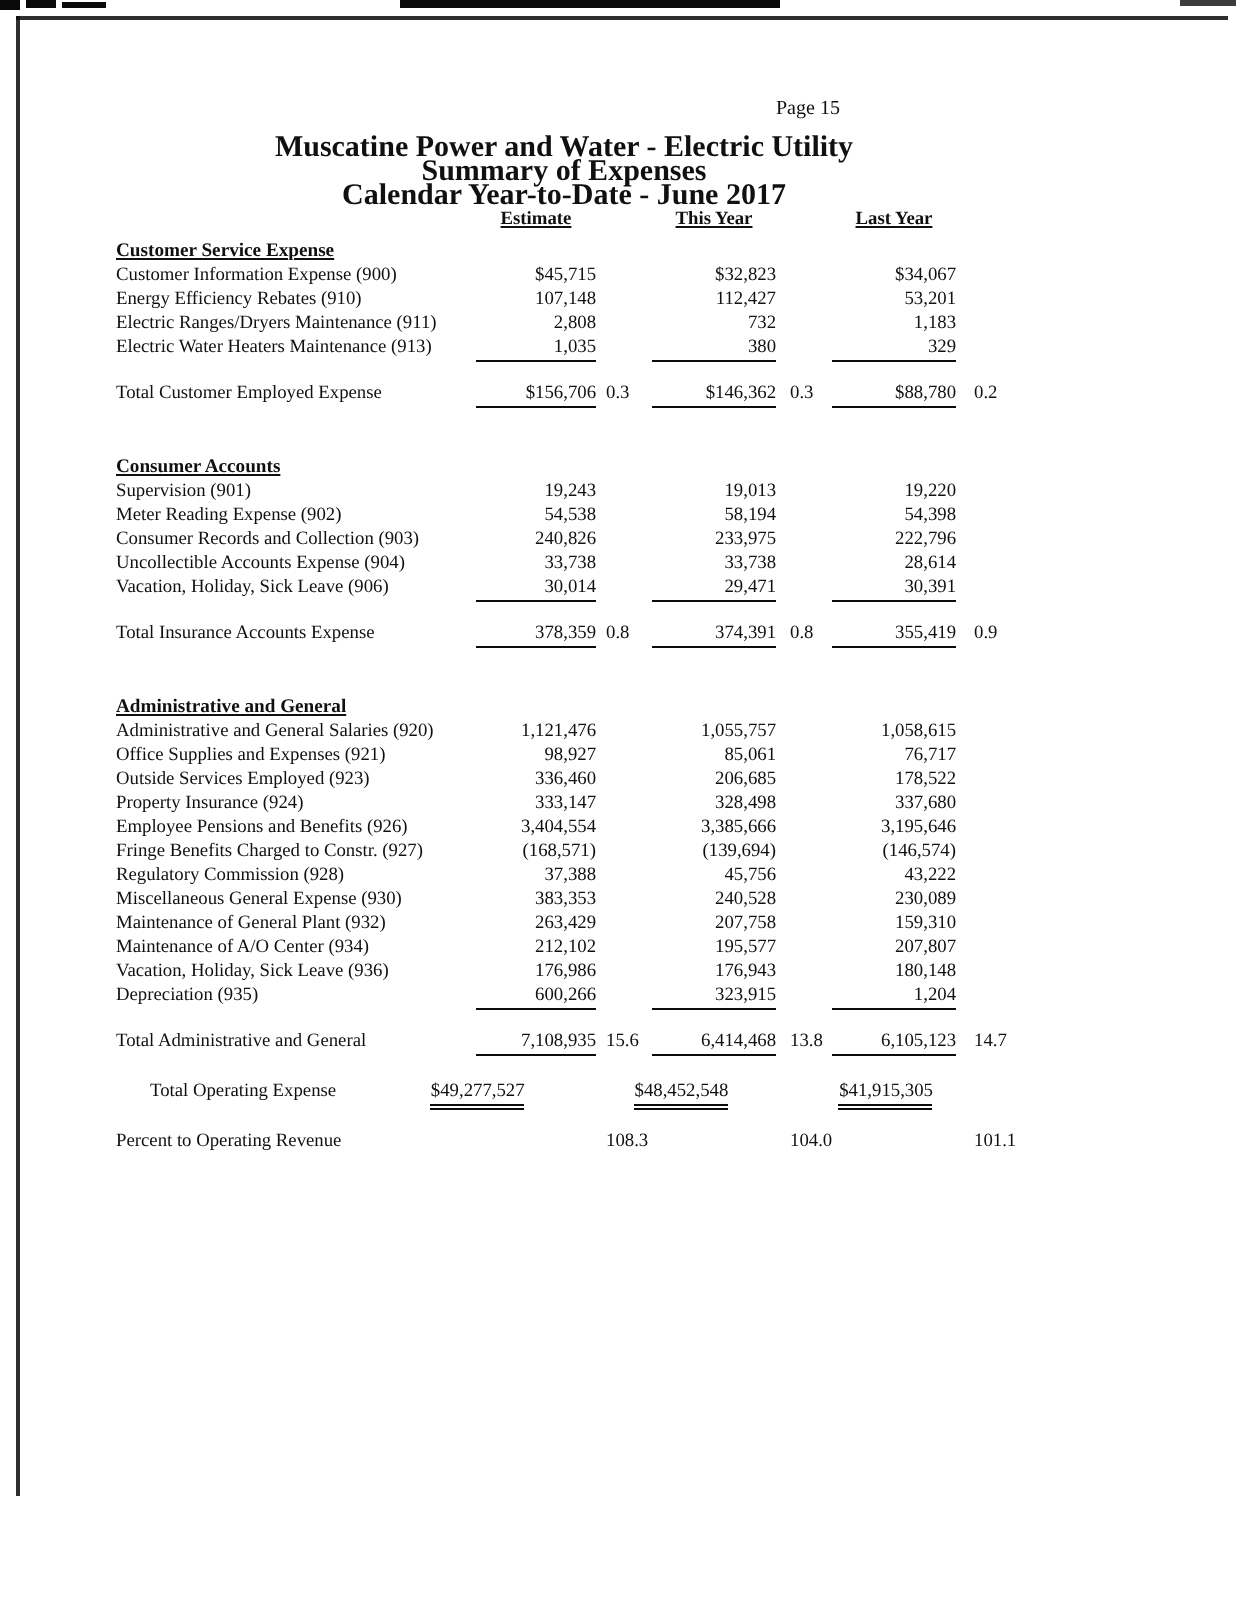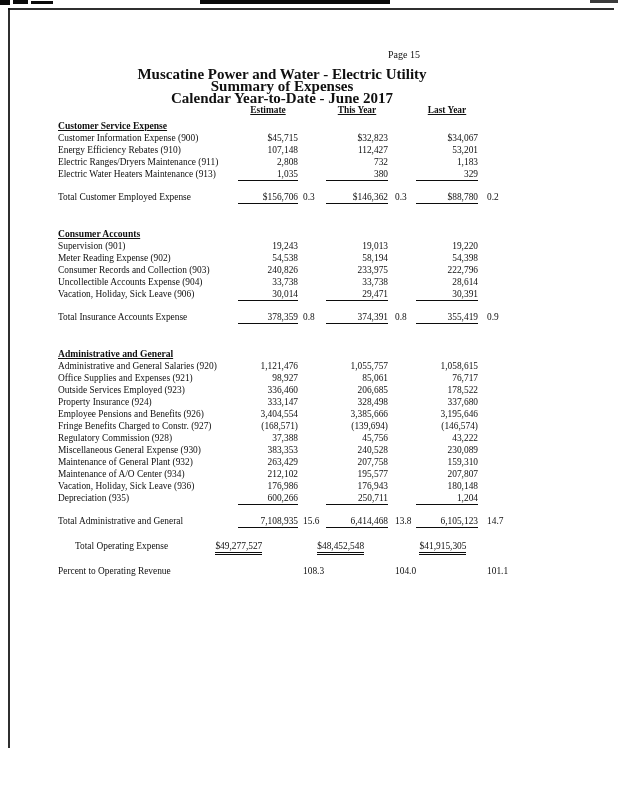--- a/index.html
+++ b/index.html
@@ -283,21 +283,21 @@
             <div class="c-p1"></div>
             <div class="c-n2">176,943</div>
             <div class="c-p2"></div>
             <div class="c-n3">180,148</div>
             <div class="c-p3"></div>
           </div>
           <div class="row pre-total">
             <div class="c-label">Depreciation (935)</div>
             <div class="c-n1">600,266</div>
             <div class="c-p1"></div>
-            <div class="c-n2">250,711</div>
+            <div class="c-n2">323,915</div>
             <div class="c-p2"></div>
             <div class="c-n3">1,204</div>
             <div class="c-p3"></div>
           </div>
           <div class="row total-row">
             <div class="c-label">Total Administrative and General</div>
             <div class="c-n1">7,108,935</div>
             <div class="c-p1">15.6</div>
             <div class="c-n2">6,414,468</div>
             <div class="c-p2">13.8</div>

